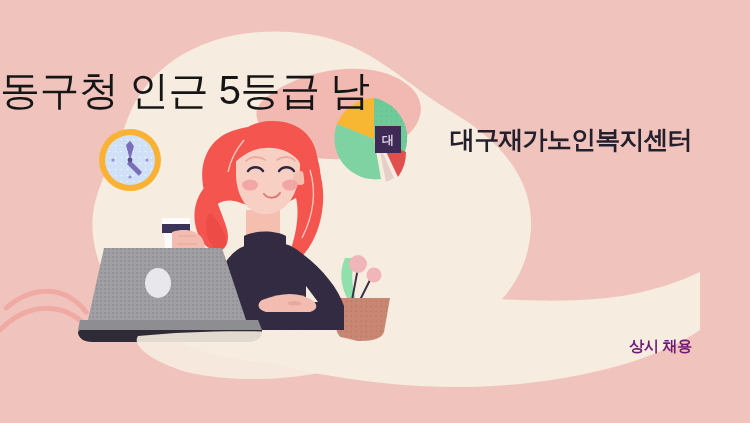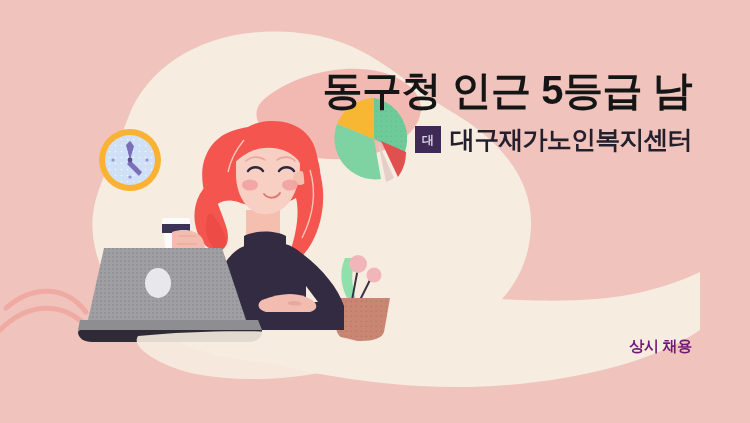--- a/index.html
+++ b/index.html
@@ -33,24 +33,23 @@
     position: absolute;
     inset: 0;
     pointer-events: none;
   }
 
   .headline {
     position: absolute;
     left: 0;
     right: 58px;
     top: 69px;
-    text-align: right;
     font-size: 40px;
     line-height: 1.08;
-    font-weight: 700;
+    font-weight: 400;
     letter-spacing: -0.5px;
     color: #151515;
     white-space: nowrap;
   }
 
   .sub-row {
     position: absolute;
     right: 58px;
     top: 126px;
     display: flex;
@@ -72,20 +71,21 @@
     line-height: 1;
     flex: 0 0 auto;
   }
 
   .sub-name {
     font-size: 25px;
     font-weight: 700;
     letter-spacing: -0.8px;
     color: #241f2c;
     line-height: 1.1;
+    margin-left: 40px;
   }
 
   .footnote {
     position: absolute;
     right: 58px;
     top: 337px;
     font-size: 15px;
     font-weight: 700;
     letter-spacing: -0.3px;
     color: #701a75;

